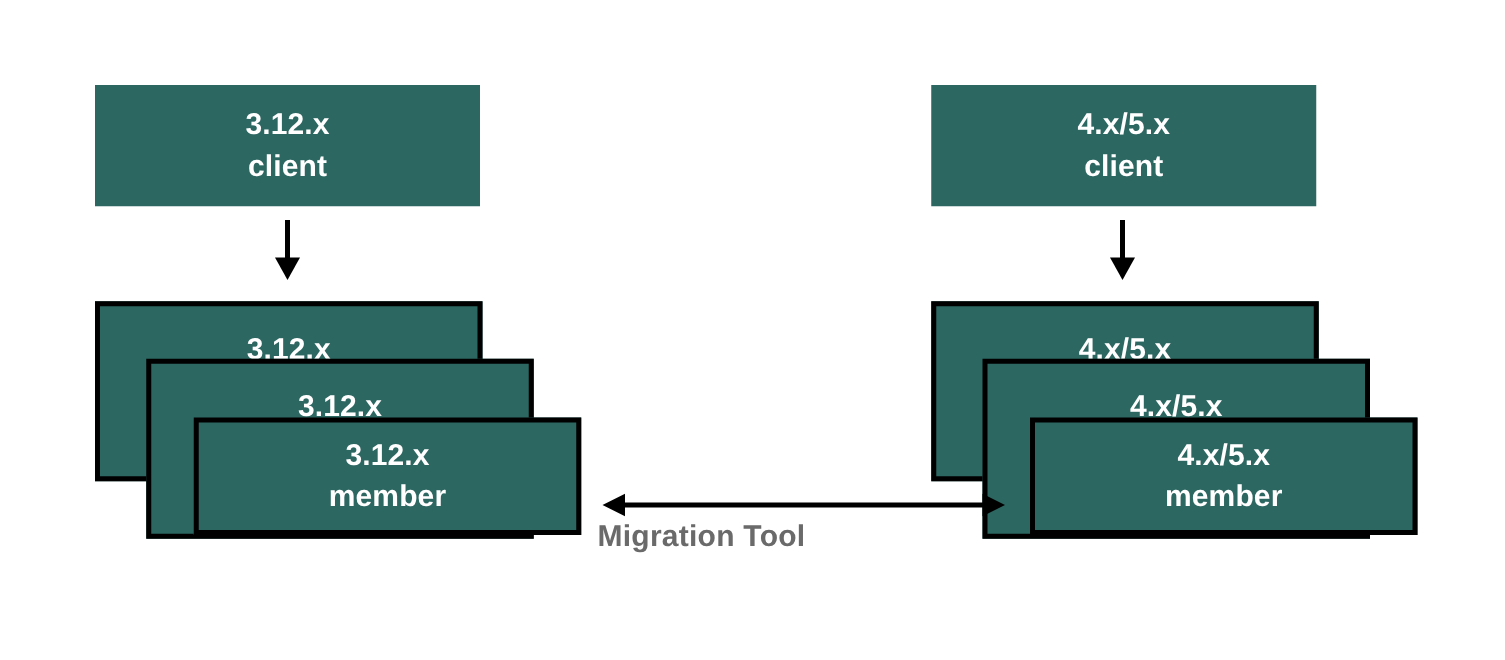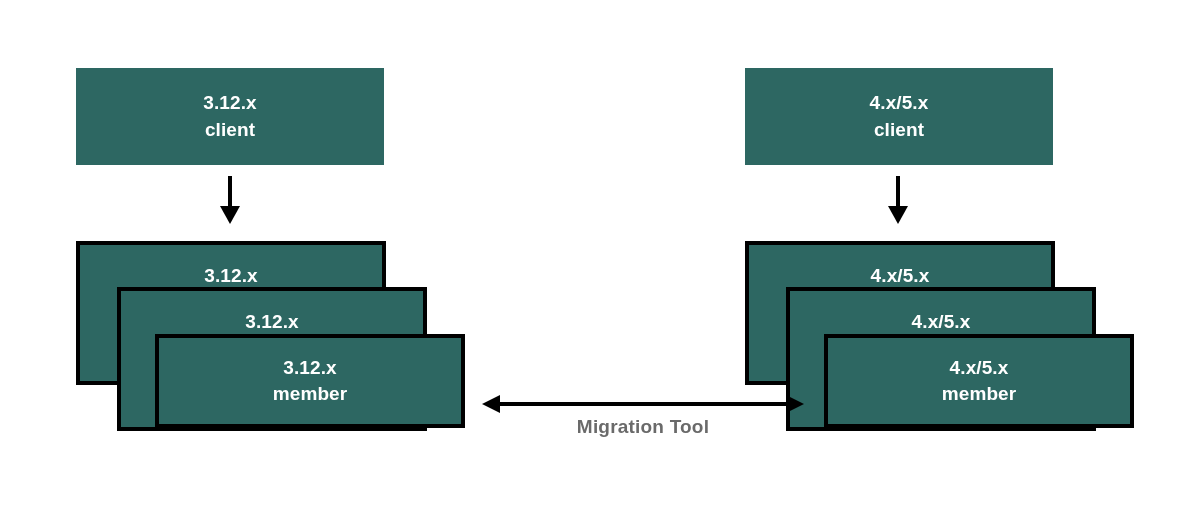--- a/index.html
+++ b/index.html
@@ -23,21 +23,21 @@
     position: absolute;
     box-sizing: border-box;
     background: #2d6762;
     color: #ffffff;
     display: flex;
     flex-direction: column;
     align-items: center;
     justify-content: center;
     text-align: center;
     font-weight: bold;
-    font-size: 19px;
+    font-size: 24px;
     line-height: 1.38;
     letter-spacing: 0.1px;
     white-space: nowrap;
   }
   .node.bordered {
     border: 4px solid #000000;
   }
 
   
   .client-box {
@@ -84,24 +84,23 @@
   #arrow-down-left  { left: 206px; top: 170px; }
   #arrow-down-right { left: 874px; top: 170px; }
   #arrow-migration  { left: 478px; top: 390px; z-index: 4; }
 
   
   #migration-label {
     position: absolute;
     left: 478px;
     top: 416px;
     width: 330px;
-    text-align: center;
     color: #6a6a6a;
     font-weight: bold;
-    font-size: 19px;
+    font-size: 24px;
     letter-spacing: 0.2px;
     white-space: nowrap;
     z-index: 4;
   }
 </style>
 </head>
 <body>
 
 <div id="canvas">
 

